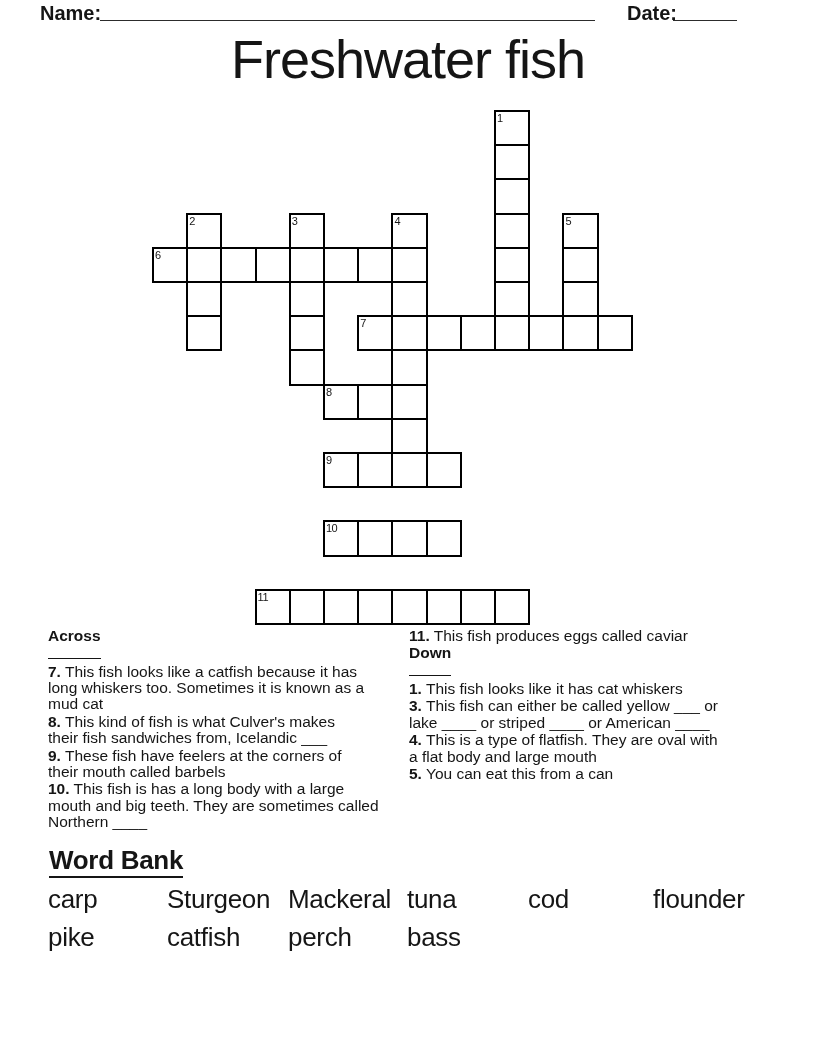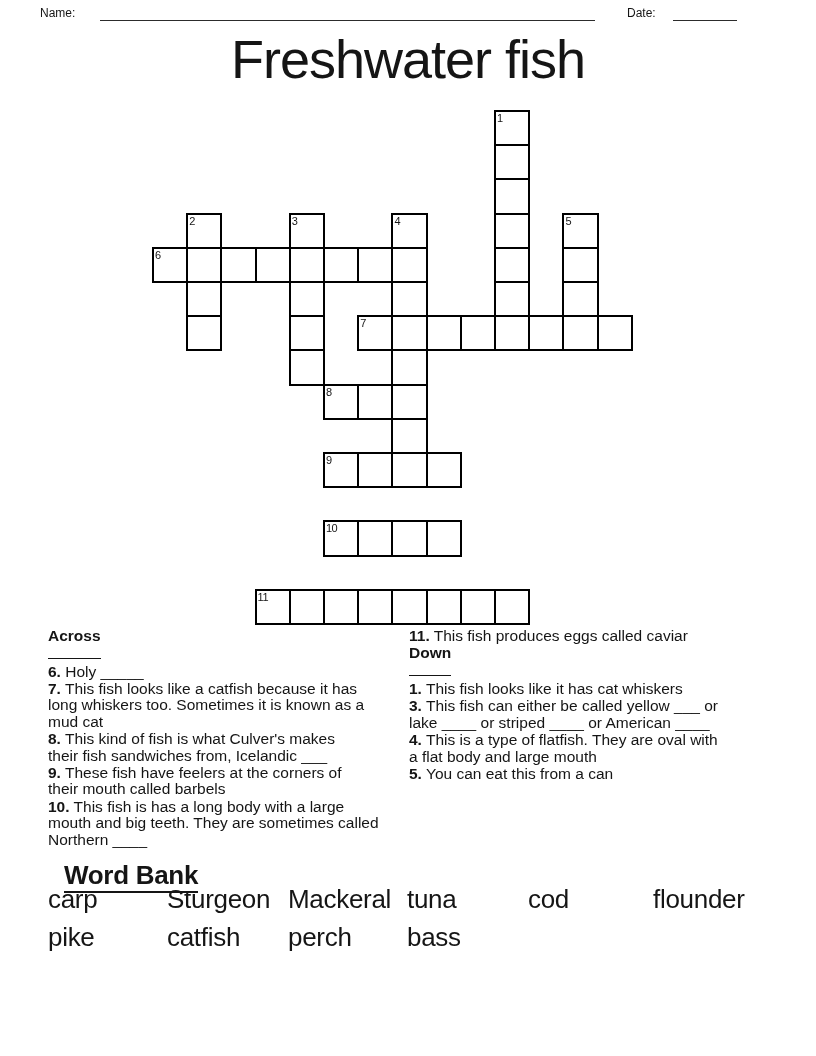--- a/index.html
+++ b/index.html
@@ -4,21 +4,21 @@
 <style>
   html, body { margin: 0; padding: 0; }
   body {
     width: 816px; height: 1056px;
     position: relative;
     background: #ffffff;
     color: #151515;
     font-family: "Liberation Sans", sans-serif;
     overflow: hidden;
   }
-  .hdr-label { position: absolute; font-size: 12px; line-height: 18px; }
+  .hdr-label { position: absolute; font-size: 20px; line-height: 18px; font-weight: bold; }
   #name-label { left: 40px; top: 4px; }
   #date-label { left: 627px; top: 4px; }
   .blank-line { position: absolute; height: 17px; border-bottom: 1.6px solid #2c2c2c; }
   #name-line  { left: 100px; top: 3px; width: 495px; }
   #date-line  { left: 673px; top: 3px; width: 64px; }
 
   #title {
     position: absolute; left: 0; top: 30px; width: 816px; margin: 0;
     text-align: center; font-size: 54px; font-weight: normal;
     letter-spacing: -1px; line-height: 58px;
@@ -39,21 +39,21 @@
   #clues-right { left: 409px; width: 382px; }
   .clue-heading-wrap { margin: 0 0 5px 0; }
   .clue-heading {
     display: inline-block; font-weight: bold; font-size: 15.5px;
     line-height: 15.5px; border-bottom: 1.6px solid #151515; padding-bottom: 14px;
   }
   p.clue { margin: 0 0 1px 0; }
   p.clue b { font-weight: bold; }
   .clue-text { white-space: pre-line; }
 
-  #wordbank-heading-wrap { position: absolute; left: 48px; top: 846px; margin: 16px; }
+  #wordbank-heading-wrap { position: absolute; left: 48px; top: 846px; margin: 1px; }
   #wordbank-heading {
     display: inline-block; font-weight: bold; font-size: 26px; line-height: 27px;
     border-bottom: 2.5px solid #151515; padding-bottom: 2px; letter-spacing: -0.3px;
   }
   #wordbank {
     position: absolute; left: 48px; top: 880px; width: 740px;
     display: grid; grid-template-columns: 119px 121px 119px 121px 125px auto;
     font-size: 26px; line-height: 38px; letter-spacing: -0.3px;
   }
   .wb-word { white-space: nowrap; }
@@ -149,21 +149,20 @@
       <div class="cell" style="left: 273.6px; top: 478.8px;"></div>
       <div class="cell" style="left: 307.8px; top: 478.8px;"></div>
       <div class="cell" style="left: 342px; top: 478.8px;"></div>
     </div>
 
   <div id="clues-left" class="clue-col">
     <div class="clue-heading-wrap">
       <span class="clue-heading">Across</span>
     </div>
     <div id="across-list">
-        <p class="clue"><b>6.</b><span class="clue-text"> Holy _____</span></p>
         <p class="clue"><b>7.</b><span class="clue-text"> This fish looks like a catfish because it has
 long whiskers too. Sometimes it is known as a
 mud cat</span></p>
         <p class="clue"><b>8.</b><span class="clue-text"> This kind of fish is what Culver's makes
 their fish sandwiches from, Icelandic ___</span></p>
         <p class="clue"><b>9.</b><span class="clue-text"> These fish have feelers at the corners of
 their mouth called barbels</span></p>
         <p class="clue"><b>10.</b><span class="clue-text"> This fish is has a long body with a large
 mouth and big teeth. They are sometimes called
 Northern ____</span></p>

